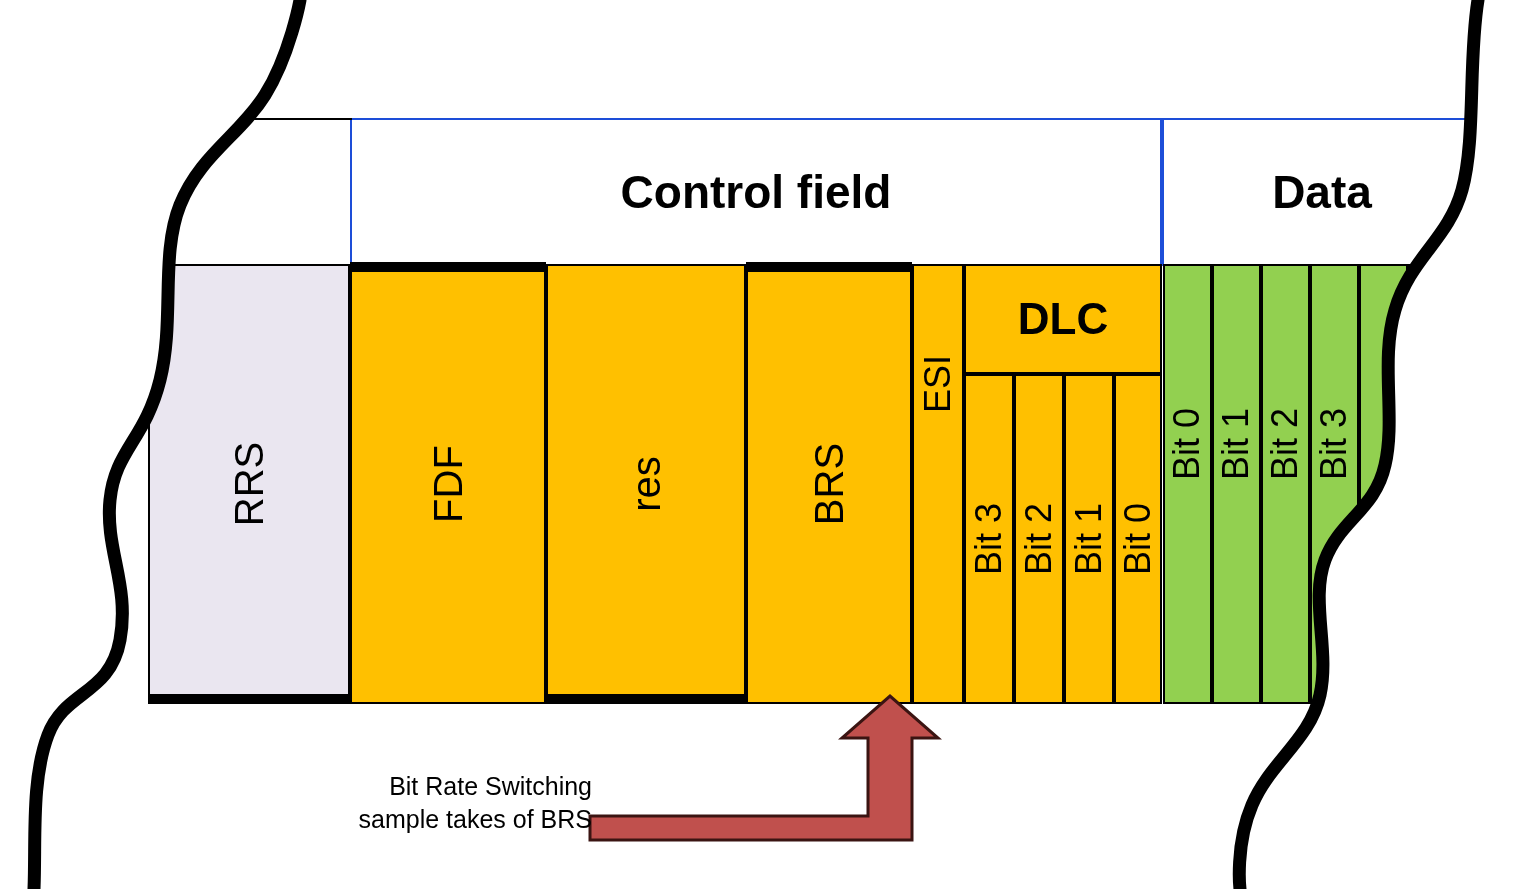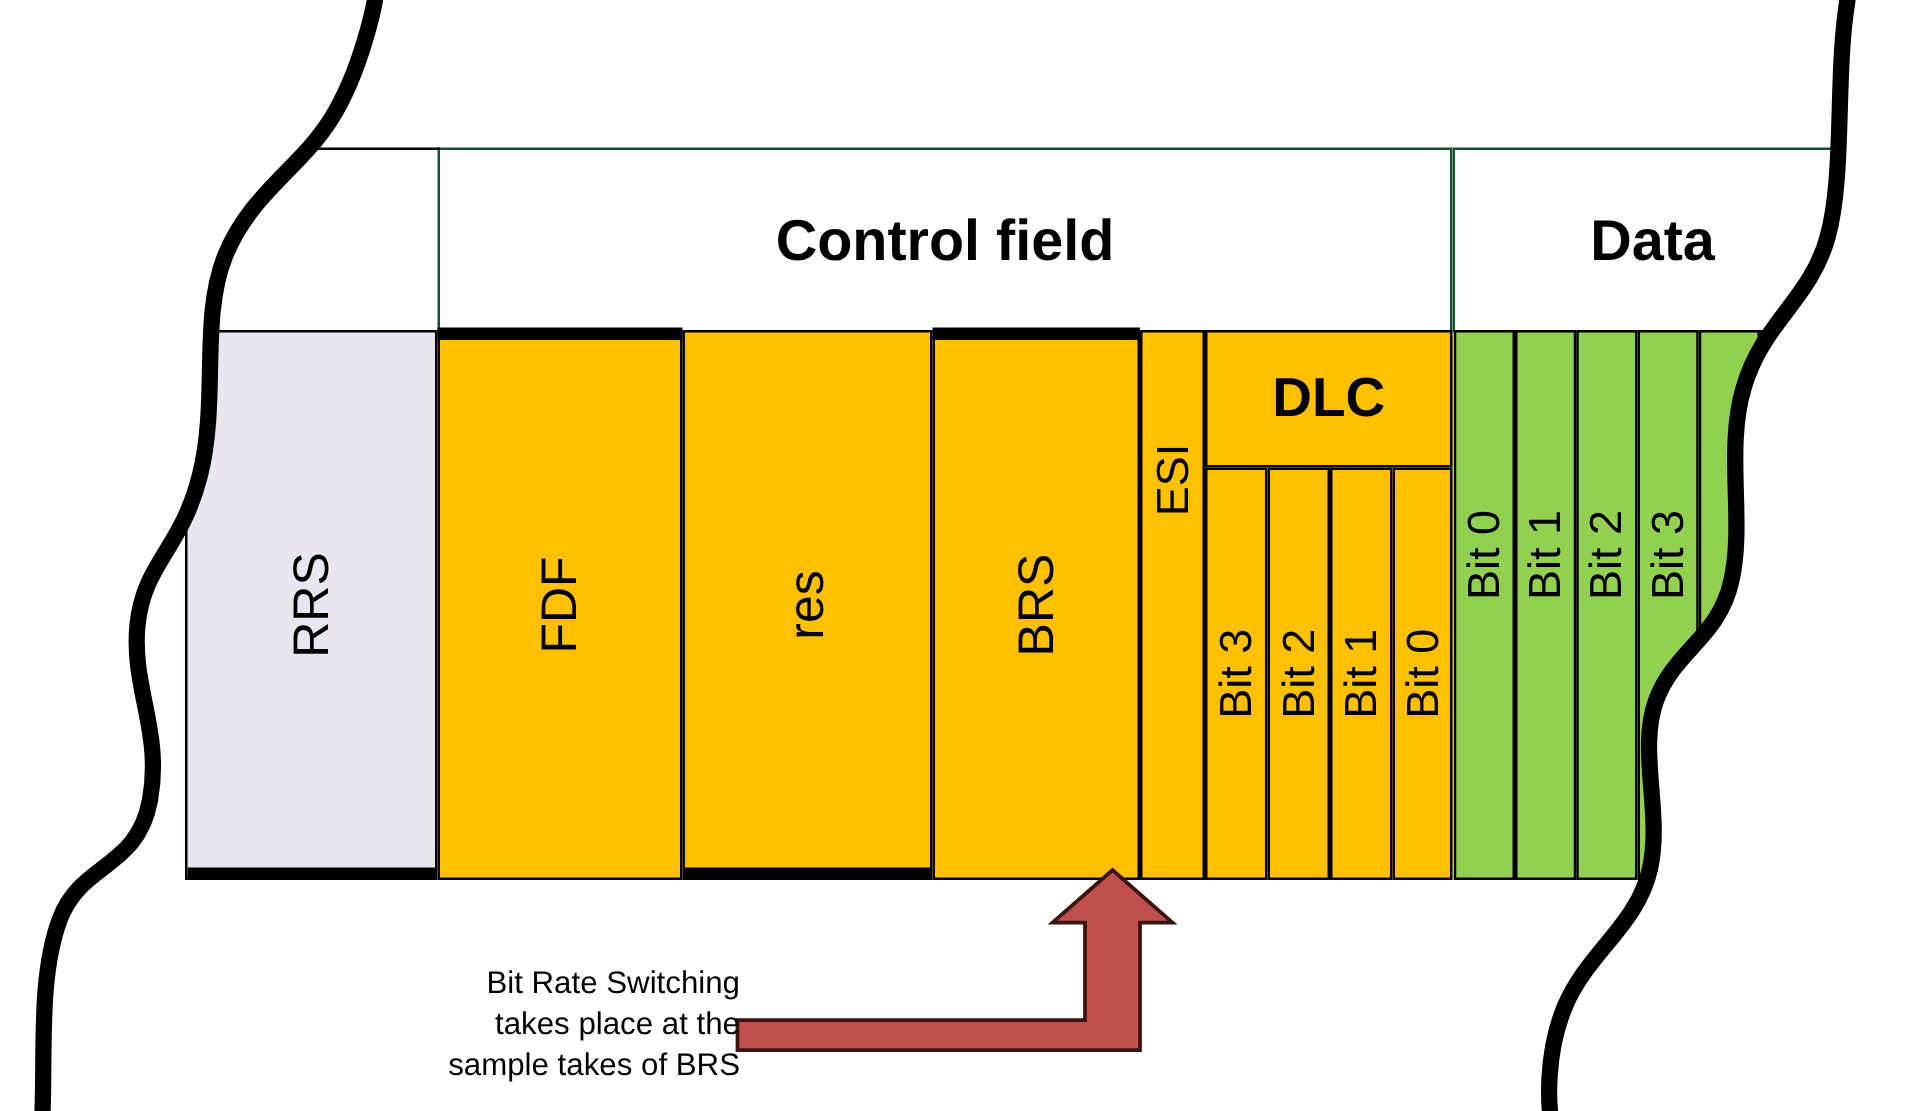--- a/index.html
+++ b/index.html
@@ -34,21 +34,21 @@
     overflow: hidden;
   }
   .cell-yellow { background: #FFC000; text-align: center; }
   .cell-green  { background: #92D050; }
   .cell-lav    { background: #EAE6F0; }
 
   
   .hdr {
     position: absolute;
     box-sizing: border-box;
-    border: 2px solid #14532d;
+    border: 2px solid #1d4ed8;
     background: #ffffff;
     display: flex;
     align-items: center;
     justify-content: center;
   }
   .hdr-label {
     font-size: 46px;
     font-weight: bold;
     letter-spacing: 0px;
     white-space: nowrap;
@@ -225,17 +225,16 @@
              C 35,845 40,889 40,889" fill="none" stroke="#000000" stroke-width="13" stroke-linecap="round"></path>
   </svg>
 
   <svg id="arrow-svg" viewBox="0 0 380 160">
     <path d="M 10,126 L 288,126 L 288,48
              L 262,48 L 310,6 L 358,48 L 332,48 L 332,150 L 10,150 Z" fill="#C0504D" stroke="#3b1412" stroke-width="3" stroke-linejoin="miter"></path>
   </svg>
 
   <div id="caption">
     <div>Bit Rate Switching</div>
-    <div>takes place at the</div>
     <div>sample takes of BRS</div>
   </div>
 
 </div>
 
 </body></html>

